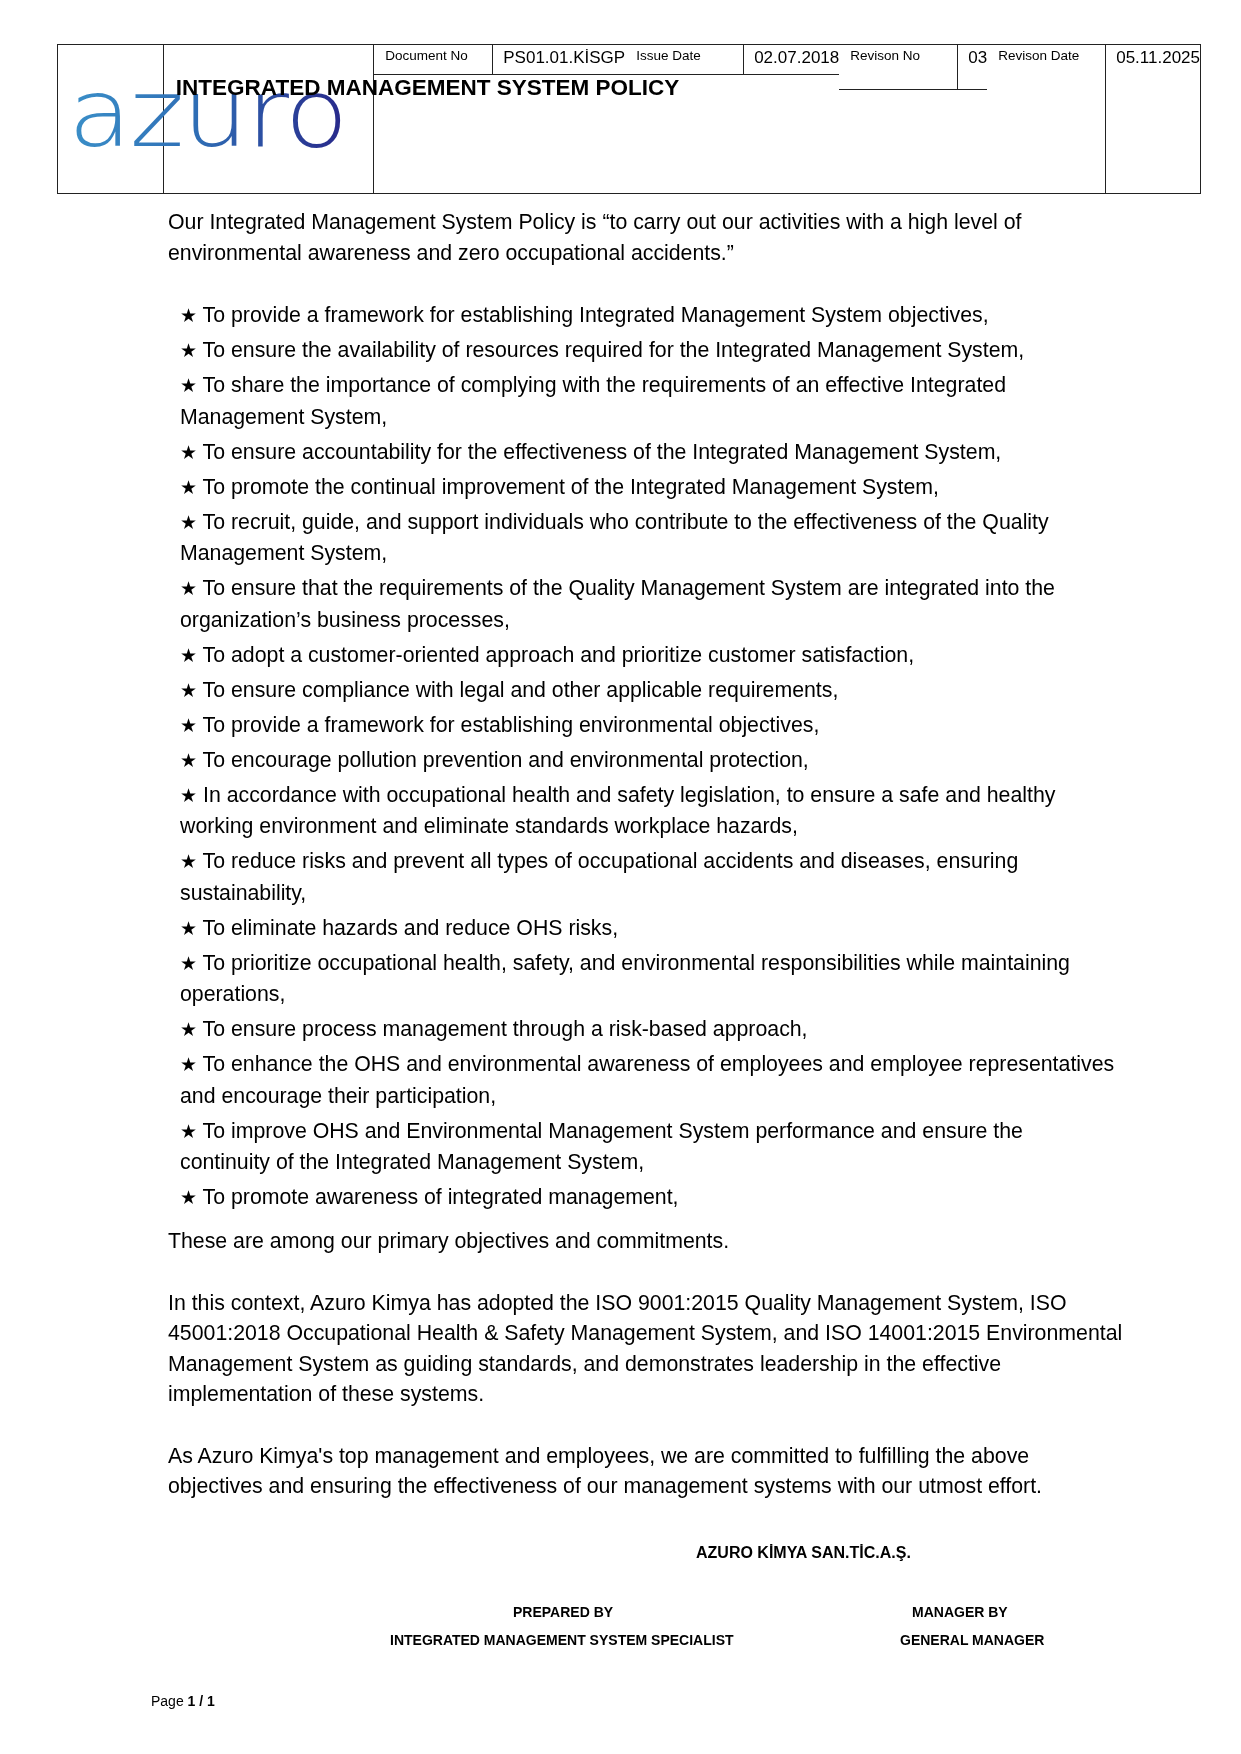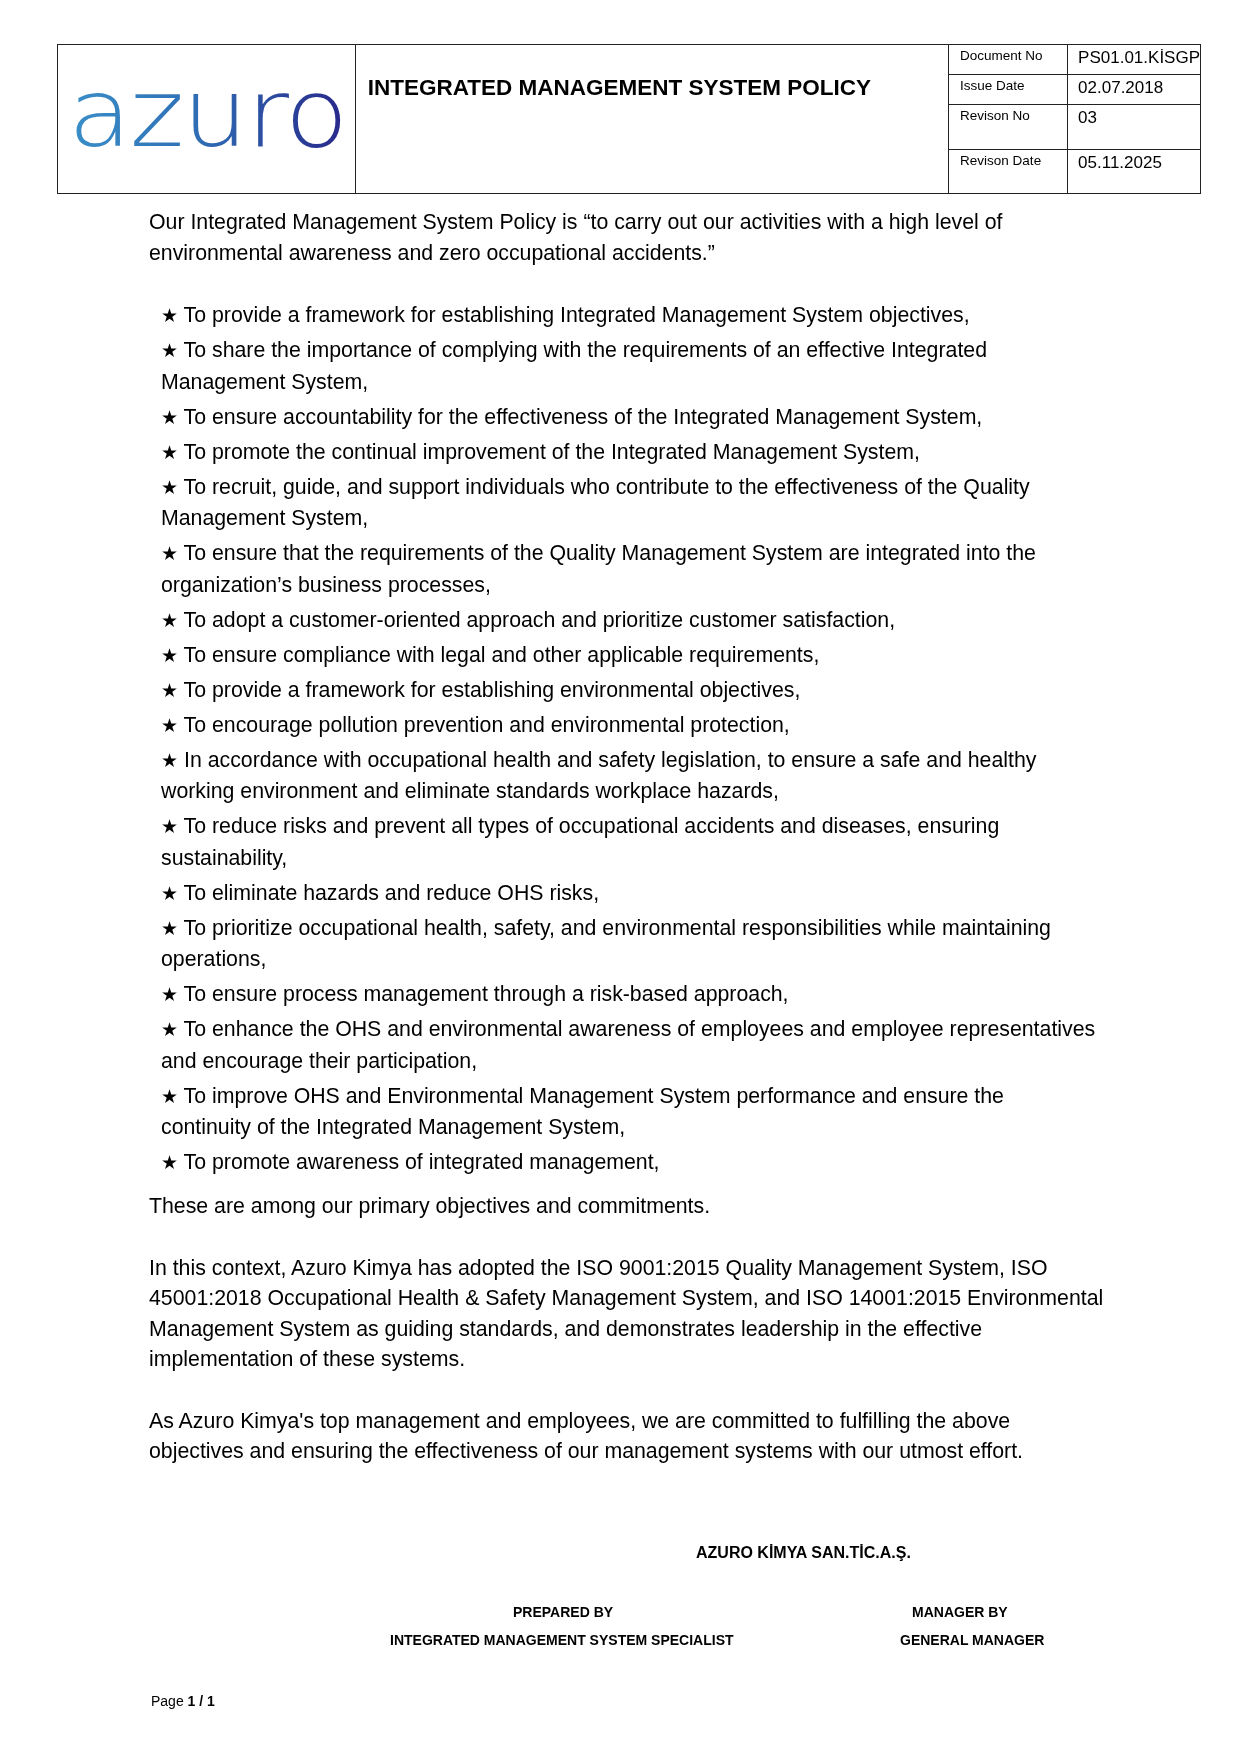--- a/index.html
+++ b/index.html
@@ -9,29 +9,29 @@
   .header { position: absolute; left: 57px; top: 44px; width: 1144px; height: 150px;
             border: 1.6px solid #222; box-sizing: border-box; display: flex; }
   .logo-cell { width: 299px; border-right: 1.6px solid #222; position: relative; }
   .logo { position: absolute; left: 10px; top: 22px; font-size: 104px; font-weight: 300;
           letter-spacing: -2px; line-height: 1; font-family: "DejaVu Sans", sans-serif;
           background: linear-gradient(90deg, #3a8fc8 0%, #2f6fb6 45%, #28288a 100%);
           -webkit-background-clip: text; background-clip: text; color: transparent;
           transform: scaleY(0.9); transform-origin: top left; }
   .title-cell { width: 597px; border-right: 1.6px solid #222; position: relative; }
   .title { position: absolute; left: 12px; top: 30px; font-size: 22.5px; font-weight: bold; white-space: nowrap; }
-  .meta-table { flex: 1; display: flex; flex-direction: column; }
+  .meta-table { flex: 1; display: flex; flex-direction: row; }
   .meta-row { display: flex; border-bottom: 1.6px solid #222; }
   .meta-row:last-child { border-bottom: none; }
   .meta-row.r1 { height: 29px; } .meta-row.r2 { height: 29px; }
   .meta-row.r3 { height: 44px; } .meta-row.r4 { flex: 1; }
   .meta-label { width: 119px; border-right: 1.6px solid #222; font-size: 13.5px; padding: 3px 0 0 11px; box-sizing: border-box; }
   .meta-value { flex: 1; font-size: 17px; padding: 3px 0 0 10px; box-sizing: border-box; }
 
-  .content { position: absolute; left: 149px; top: 207px; width: 960px; font-size: 21.3px; line-height: 31px; }
+  .content { position: absolute; left: 168px; top: 207px; width: 960px; font-size: 21.3px; line-height: 31px; }
   .content p { margin: 0; }
   .intro { margin-bottom: 31px !important; }
   .bullets { margin: 12px; padding: 0; list-style: none; }
   .bullets li { margin: 0 0 3.5px 0; line-height: 31.5px; }
   .star { font-size: 19px; }
   .closing-line { margin-top: 0; }
   .para { margin-top: 31px !important; line-height: 30.5px; }
 
   .company { position: absolute; left: 696px; top: 1544px; font-size: 16px; font-weight: bold; white-space: nowrap; }
   .sig { position: absolute; font-size: 14px; font-weight: bold; white-space: nowrap; text-align: center; }
@@ -70,20 +70,21 @@
       <div class="meta-label">Revison Date</div>
       <div class="meta-value">05.11.2025</div>
     </div>
   </div>
 </div>
 
 <div class="content">
   <p class="intro">Our Integrated Management System Policy is “to carry out our activities with a high level of environmental awareness and zero occupational accidents.”</p>
   <ul class="bullets" id="bullets">
       <li><span class="star">★</span> <span>To provide a framework for establishing Integrated Management System objectives,</span></li>
+      <li><span class="star">★</span> <span>To ensure the availability of resources required for the Integrated Management System,</span></li>
       <li><span class="star">★</span> <span>To share the importance of complying with the requirements of an effective Integrated Management System,</span></li>
       <li><span class="star">★</span> <span>To ensure accountability for the effectiveness of the Integrated Management System,</span></li>
       <li><span class="star">★</span> <span>To promote the continual improvement of the Integrated Management System,</span></li>
       <li><span class="star">★</span> <span>To recruit, guide, and support individuals who contribute to the effectiveness of the Quality Management System,</span></li>
       <li><span class="star">★</span> <span>To ensure that the requirements of the Quality Management System are integrated into the organization’s business processes,</span></li>
       <li><span class="star">★</span> <span>To adopt a customer-oriented approach and prioritize customer satisfaction,</span></li>
       <li><span class="star">★</span> <span>To ensure compliance with legal and other applicable requirements,</span></li>
       <li><span class="star">★</span> <span>To provide a framework for establishing environmental objectives,</span></li>
       <li><span class="star">★</span> <span>To encourage pollution prevention and environmental protection,</span></li>
       <li><span class="star">★</span> <span>In accordance with occupational health and safety legislation, to ensure a safe and healthy working environment and eliminate standards workplace hazards,</span></li>

